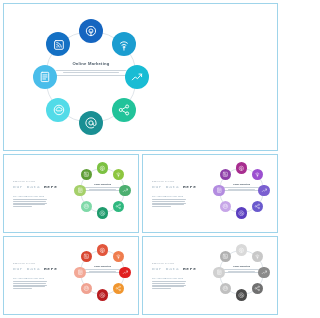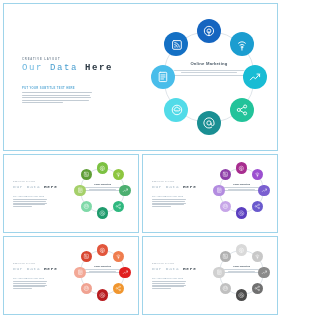--- a/index.html
+++ b/index.html
@@ -118,36 +118,20 @@
   .thumb .headline .w3 { color:#2f3b46; }
   .thumb .eyebrow { color:#9aa7b3; }
   .thumb .subcap { color:#9fb3c2; }
 </style>
 </head>
 <body>
 
 <div id="frame">
 
   <div class="panel" id="hero">
-    <div class="txtcol">
-      <div class="eyebrow">CREATIVE LAYOUT</div>
-      <div class="headline">
-        <span class="w1">Our</span>
-        <span class="w2">Data</span>
-        <span class="w3">Here</span>
-      </div>
-      <div class="subcap">PUT YOUR SUBTITLE TEXT HERE</div>
-      <div class="bodytext">
-        <div class="bodyline"></div>
-        <div class="bodyline"></div>
-        <div class="bodyline"></div>
-        <div class="bodyline"></div>
-        <div class="bodyline"></div>
-      </div>
-    </div>
     <div class="diagram">
       <div class="ring"></div>
       <div class="center">
         <div class="ctitle">Online Marketing</div>
         <div class="cline"></div>
         <div class="cline"></div>
         <div class="cline"></div>
       </div>
     <div class="node" style="left: 75px; top: 15px; background: rgb(21, 101, 192);">
           <span style="width: 100%; height: 100%; display: flex; align-items: center; justify-content: center;">

